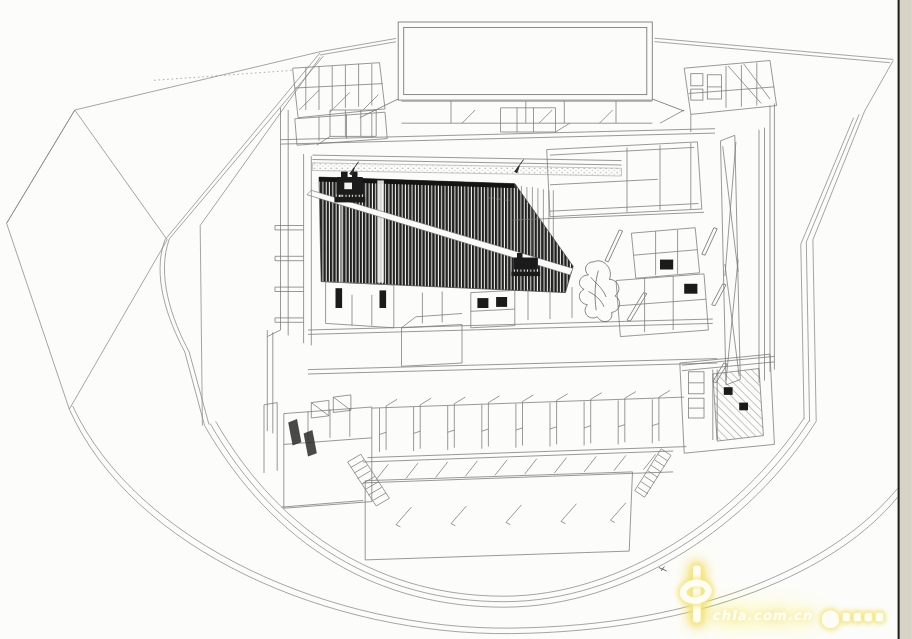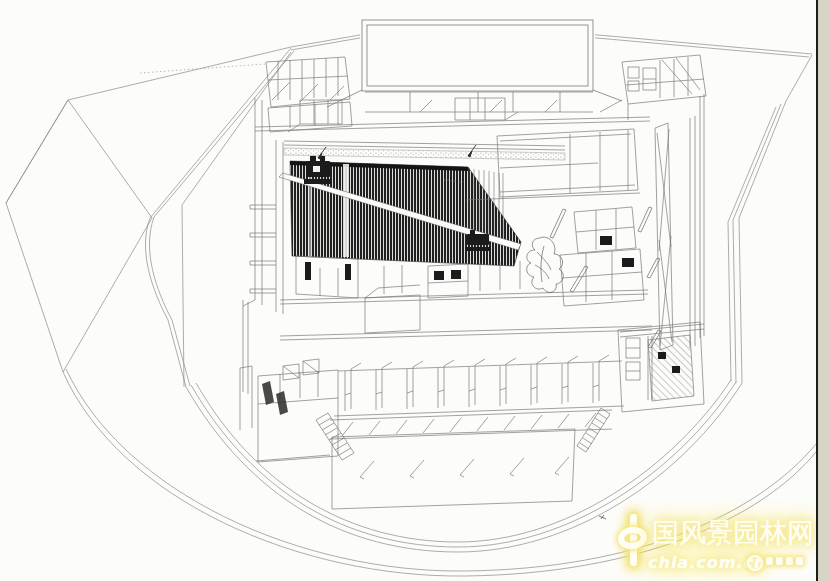--- a/index.html
+++ b/index.html
@@ -19,21 +19,21 @@
       text-shadow:0 0 1px #fffef6,0 0 4px #f9efa2,0 0 9px var(--glow),0 0 16px #f2e05e,0 0 24px #f0dc55;
       pointer-events:none;}
   .wm-logo{position:absolute;left:0;top:2px;width:30px;height:54px;}
   .wm-logo .bar{position:absolute;left:12px;top:0;width:7px;height:52px;background:var(--wm-text);
       border-radius:3px;box-shadow:0 0 5px 2px var(--glow),0 0 12px 5px #f3e univ06b;}
   .wm-logo .bar{box-shadow:0 0 5px 2px var(--glow),0 0 12px 4px #f2e06b;}
   .wm-logo .ring{position:absolute;left:0;top:13px;width:17px;height:10px;border:6px solid var(--wm-text);
       border-radius:50%;transform:rotate(-8deg);box-shadow:0 0 5px 2px var(--glow),inset 0 0 4px 1px var(--glow);}
   .wm-logo .sr{position:absolute;opacity:0;font-size:8px;}
   .wm-title{position:absolute;left:34px;top:7px;font-size:27px;line-height:1;letter-spacing:0px;white-space:nowrap;}
-  .wm-url{position:absolute;left:30px;top:41px;font-size:16px;font-weight:bold;font-style:italic;letter-spacing:1px;}
+  .wm-url{position:absolute;left:30px;top:41px;font-size:12px;font-weight:bold;font-style:italic;letter-spacing:1px;}
   .wm-seal{position:absolute;left:129px;top:43px;width:12px;height:12px;border:2px solid var(--wm-text);
       border-radius:50%;box-shadow:0 0 5px 2px var(--glow);}
   .wm-marks{position:absolute;left:148px;top:45px;display:flex;gap:3px;}
   .wm-marks i{width:7px;height:8px;background:var(--wm-text);border-radius:2px;
       box-shadow:0 0 4px 2px var(--glow);}
 </style>
 </head>
 <body>
 
 <div class="stage">
@@ -277,21 +277,20 @@
     <rect x="672" y="366" width="8" height="7"></rect>
   </g>
 </svg>
 
 <div class="wm">
   <span class="wm-logo">
     <i class="bar"></i>
         <i class="ring"></i>
     <span class="sr">中</span>
   </span>
-  <span class="wm-title">国风景园林网</span>
   <span class="wm-url">chla.com.cn</span>
   <span class="wm-seal"></span>
   <span class="wm-marks">
         <i></i>
         <i></i>
         <i></i>
         <i></i>
       </span>
 </div>
 

